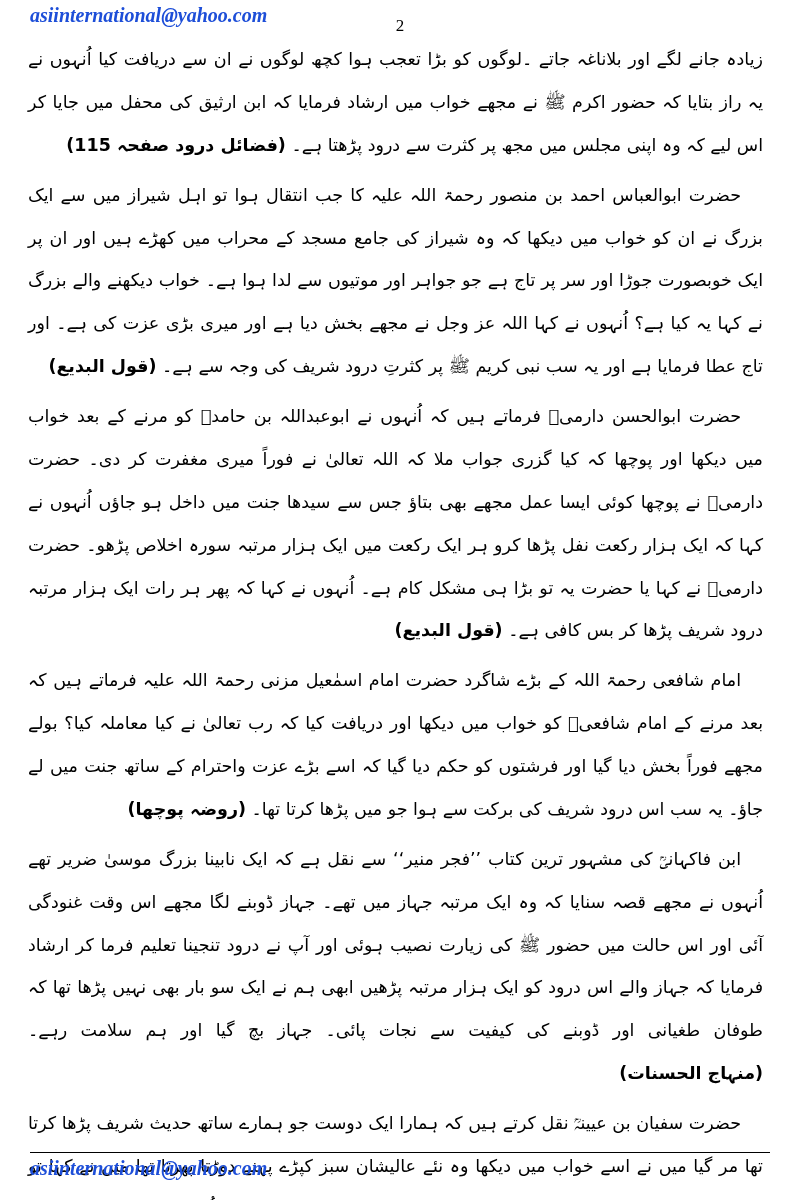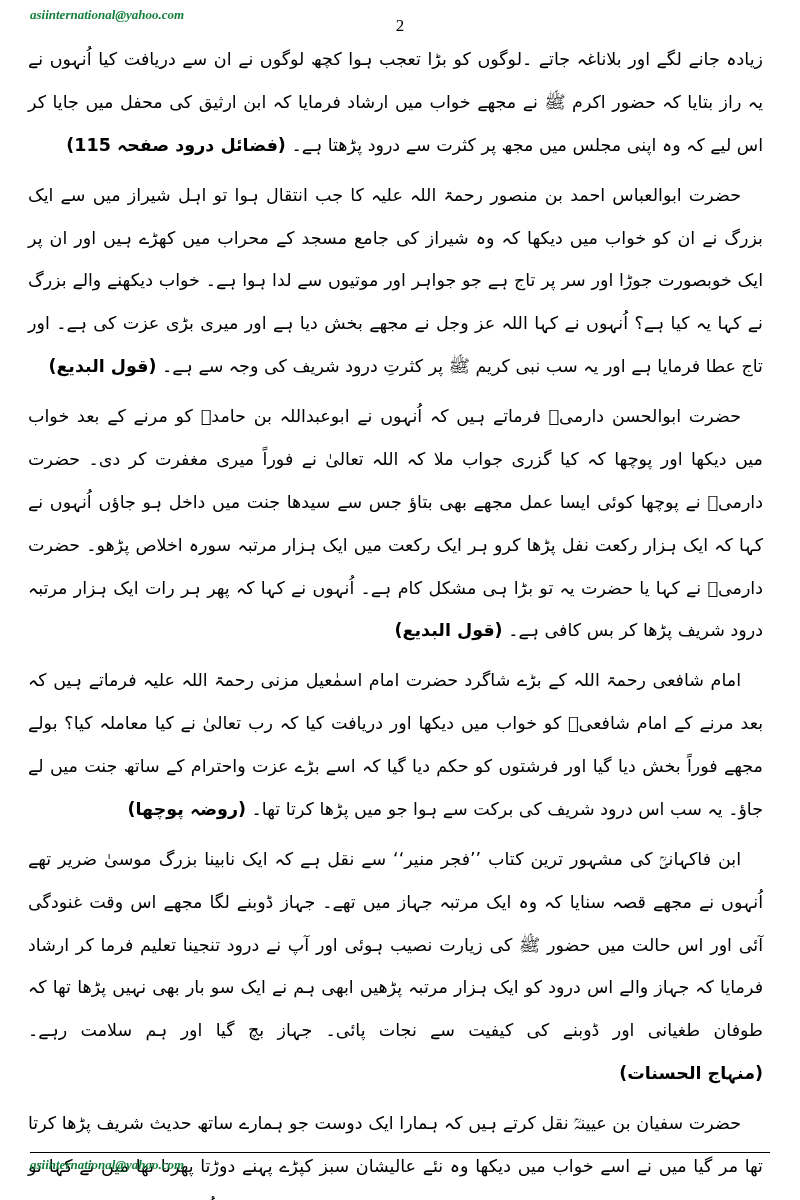--- a/index.html
+++ b/index.html
@@ -20,22 +20,22 @@
     position: absolute;
     top: 4px;
     left: 30px;
     right: 30px;
     height: 30px;
   }
   .email-link {
     font-family: "Liberation Serif", serif;
     font-style: italic;
     font-weight: bold;
-    font-size: 13px;
-    color: #15803d;
+    font-size: 20px;
+    color: #1d4ed8;
     text-decoration: none;
   }
   .page-number {
     position: absolute;
     top: 16px;
     left: 0;
     width: 100%;
     text-align: center;
     font-family: "Liberation Serif", serif;
     font-size: 17px;

